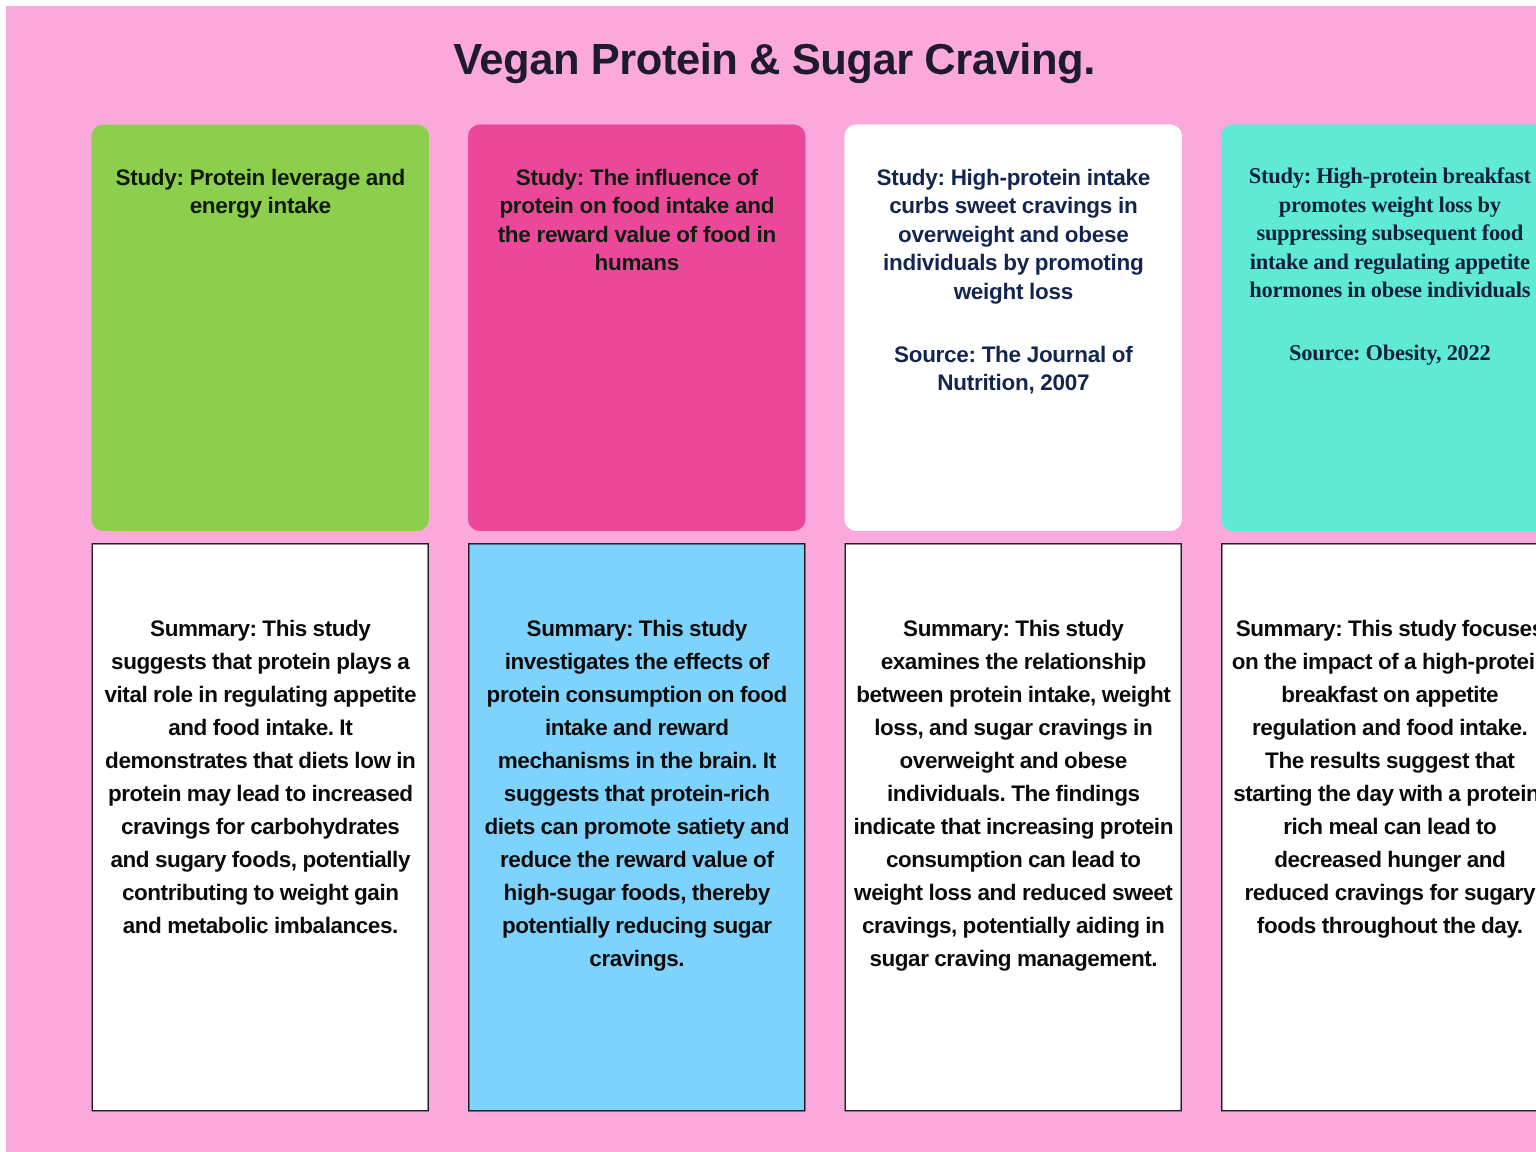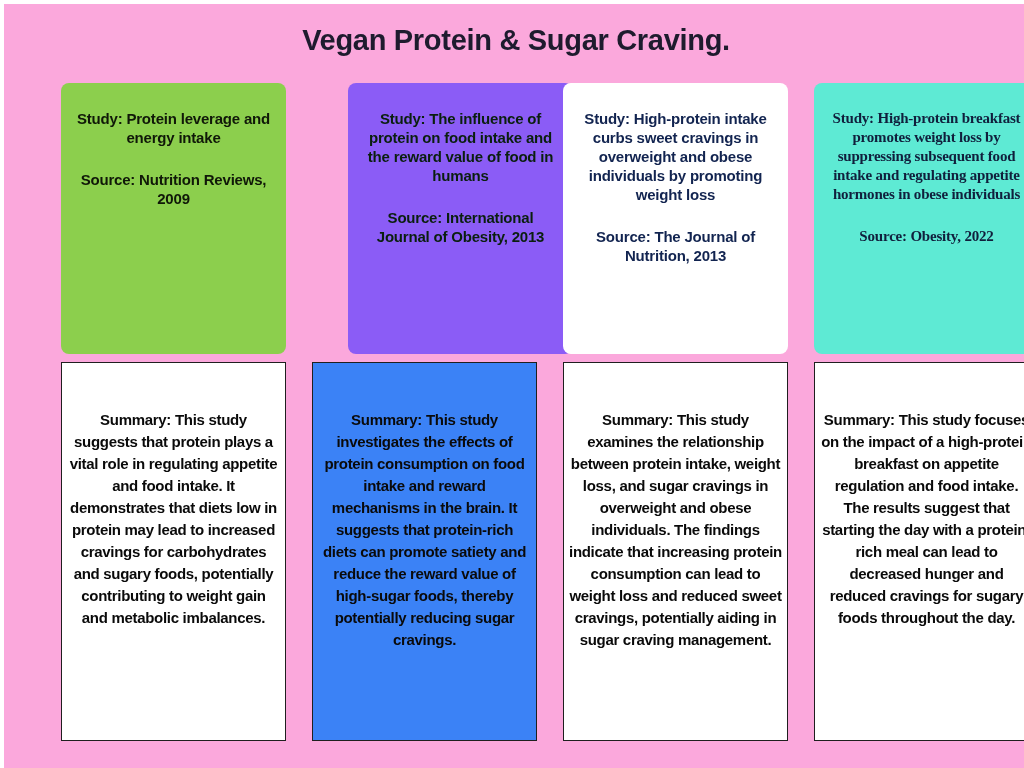--- a/index.html
+++ b/index.html
@@ -64,41 +64,39 @@
 </head>
 <body>
 
 <div class="page" style="background-color: rgb(251, 168, 220);">
 
   <h1 class="page-title" style="color: rgb(30, 27, 46);">Vegan Protein &amp; Sugar Craving.</h1>
 
   <div class="row row-top">
     <div class="study-card" style="background-color: rgb(140, 207, 77); color: rgb(16, 24, 8);">
       <p>Study: Protein leverage and energy intake</p>
-      <p class="source">Source: Nutrition Reviews, 2009</p>
     </div>
-    <div class="study-card" style="background-color: #8b5cf6; color: rgb(10, 31, 14); margin-left: 36px;">
+    <div class="study-card" style="background-color: #ec4899; color: rgb(10, 31, 14);">
       <p>Study: The influence of protein on food intake and the reward value of food in humans</p>
-      <p class="source">Source: International Journal of Obesity, 2013</p>
     </div>
     <div class="study-card" style="background-color: #ffffff; color: rgb(18, 36, 80);">
       <p>Study: High-protein intake curbs sweet cravings in overweight and obese individuals by promoting weight loss</p>
-      <p class="source">Source: The Journal of Nutrition, 2013</p>
+      <p class="source">Source: The Journal of Nutrition, 2007</p>
     </div>
     <div class="study-card" style="background-color: #5eead4; color: rgb(16, 31, 60); font-family: Liberation Serif, serif;">
       <p>Study: High-protein breakfast promotes weight loss by suppressing subsequent food intake and regulating appetite hormones in obese individuals</p>
       <p class="source">Source: Obesity, 2022</p>
     </div>
   </div>
 
   <div class="row row-bottom">
     <div class="summary-card" style="background-color: rgb(255, 255, 255); border-color: rgb(31, 31, 31); color: rgb(10, 10, 10);">
       <p>Summary: This study suggests that protein plays a vital role in regulating appetite and food intake. It demonstrates that diets low in protein may lead to increased cravings for carbohydrates and sugary foods, potentially contributing to weight gain and metabolic imbalances.</p>
     </div>
-    <div class="summary-card" style="background-color: #3b82f6; border-color: rgb(31, 31, 31); color: rgb(10, 10, 10);">
+    <div class="summary-card" style="background-color: #7dd3fc; border-color: rgb(31, 31, 31); color: rgb(10, 10, 10);">
       <p>Summary: This study investigates the effects of protein consumption on food intake and reward mechanisms in the brain. It suggests that protein-rich diets can promote satiety and reduce the reward value of high-sugar foods, thereby potentially reducing sugar cravings.</p>
     </div>
     <div class="summary-card" style="background-color: rgb(255, 255, 255); border-color: rgb(31, 31, 31); color: rgb(10, 10, 10);">
       <p>Summary: This study examines the relationship between protein intake, weight loss, and sugar cravings in overweight and obese individuals. The findings indicate that increasing protein consumption can lead to weight loss and reduced sweet cravings, potentially aiding in sugar craving management.</p>
     </div>
     <div class="summary-card" style="background-color: rgb(255, 255, 255); border-color: rgb(31, 31, 31); color: rgb(10, 10, 10);">
       <p>Summary: This study focuses on the impact of a high-protein breakfast on appetite regulation and food intake. The results suggest that starting the day with a protein-rich meal can lead to decreased hunger and reduced cravings for sugary foods throughout the day.</p>
     </div>
   </div>
 

